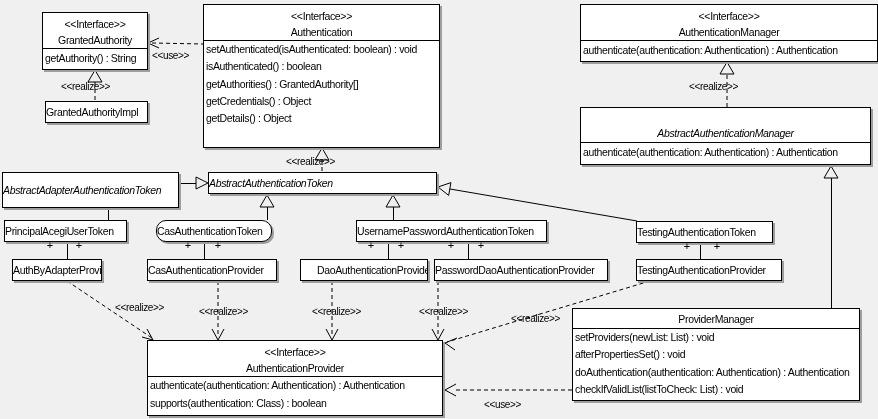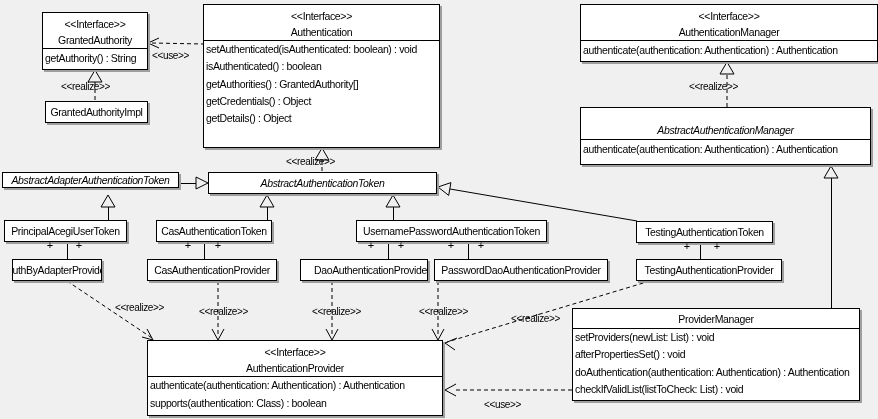--- a/index.html
+++ b/index.html
@@ -13,21 +13,21 @@
   .uml-box{
     position:absolute;background:#fff;border:1px solid #000;
     box-shadow:2px 2px 0 #9e9e9e;z-index:1;box-sizing:border-box;
     font-size:10.5px;letter-spacing:-0.35px;overflow:hidden;
   }
   .uml-title{text-align:center;padding-top:3px;}
   .uml-title .stereo{line-height:16px;white-space:nowrap;}
   .uml-title .cname{line-height:16px;white-space:nowrap;}
   .uml-methods{border-top:1px solid #000;}
   .uml-methods div{padding:0 2px;white-space:nowrap;overflow:hidden;}
-  .simple{display:flex;align-items:center;justify-content:center;}
+  .simple{display:flex;align-items:center;justify-content:flex-start;}
   .simple .cname{white-space:nowrap;text-align:center;}
   .italic{font-style:italic;}
   .lbl{
     position:absolute;z-index:2;font-size:10px;letter-spacing:-0.35px;
     white-space:nowrap;
   }
   .plus{
     position:absolute;z-index:2;font-size:11px;width:10px;text-align:center;
   }
 </style>
@@ -125,45 +125,45 @@
   <div class="uml-title">
     <div class="stereo">&lt;&lt;Interface&gt;&gt;</div>
     <div class="cname">AuthenticationManager</div>
   </div>
   <div class="uml-methods" style="line-height:18px;">
     <div>authenticate(authentication: Authentication) : Authentication</div>
   </div>
 </div>
 
 <div class="uml-box" style="left:580px;top:107px;width:291px;height:58px;">
-  <div class="uml-title" style="padding-top:14px;">
+  <div class="uml-title" style="padding-top:8px;margin-top:9px;">
     <div class="cname italic" style="line-height:17px;">AbstractAuthenticationManager</div>
   </div>
   <div class="uml-methods" style="line-height:18px;">
     <div>authenticate(authentication: Authentication) : Authentication</div>
   </div>
 </div>
 
 <div class="uml-box simple" style="left:45px;top:101px;width:103px;height:22px;">
   <div class="cname">GrantedAuthorityImpl</div>
 </div>
 
-<div class="uml-box simple" style="left:2px;top:172px;width:177px;height:16px;">
+<div class="uml-box simple" style="left:2px;top:172px;width:177px;height:36px;">
   <div class="cname italic">AbstractAdapterAuthenticationToken</div>
 </div>
 
 <div class="uml-box simple" style="left:208px;top:172px;width:229px;height:22px;">
   <div class="cname italic">AbstractAuthenticationToken</div>
 </div>
 
 <div class="uml-box simple" style="left:4px;top:220px;width:123px;height:22px;">
   <div class="cname">PrincipalAcegiUserToken</div>
 </div>
 
-<div class="uml-box simple" style="left:156px;top:220px;width:116px;height:22px;">
+<div class="uml-box simple" style="left:156px;top:220px;width:116px;height:22px;border-radius:10px;">
   <div class="cname">CasAuthenticationToken</div>
 </div>
 
 <div class="uml-box simple" style="left:356px;top:220px;width:191px;height:22px;">
   <div class="cname">UsernamePasswordAuthenticationToken</div>
 </div>
 
 <div class="uml-box simple" style="left:636px;top:221px;width:137px;height:22px;">
   <div class="cname">TestingAuthenticationToken</div>
 </div>

